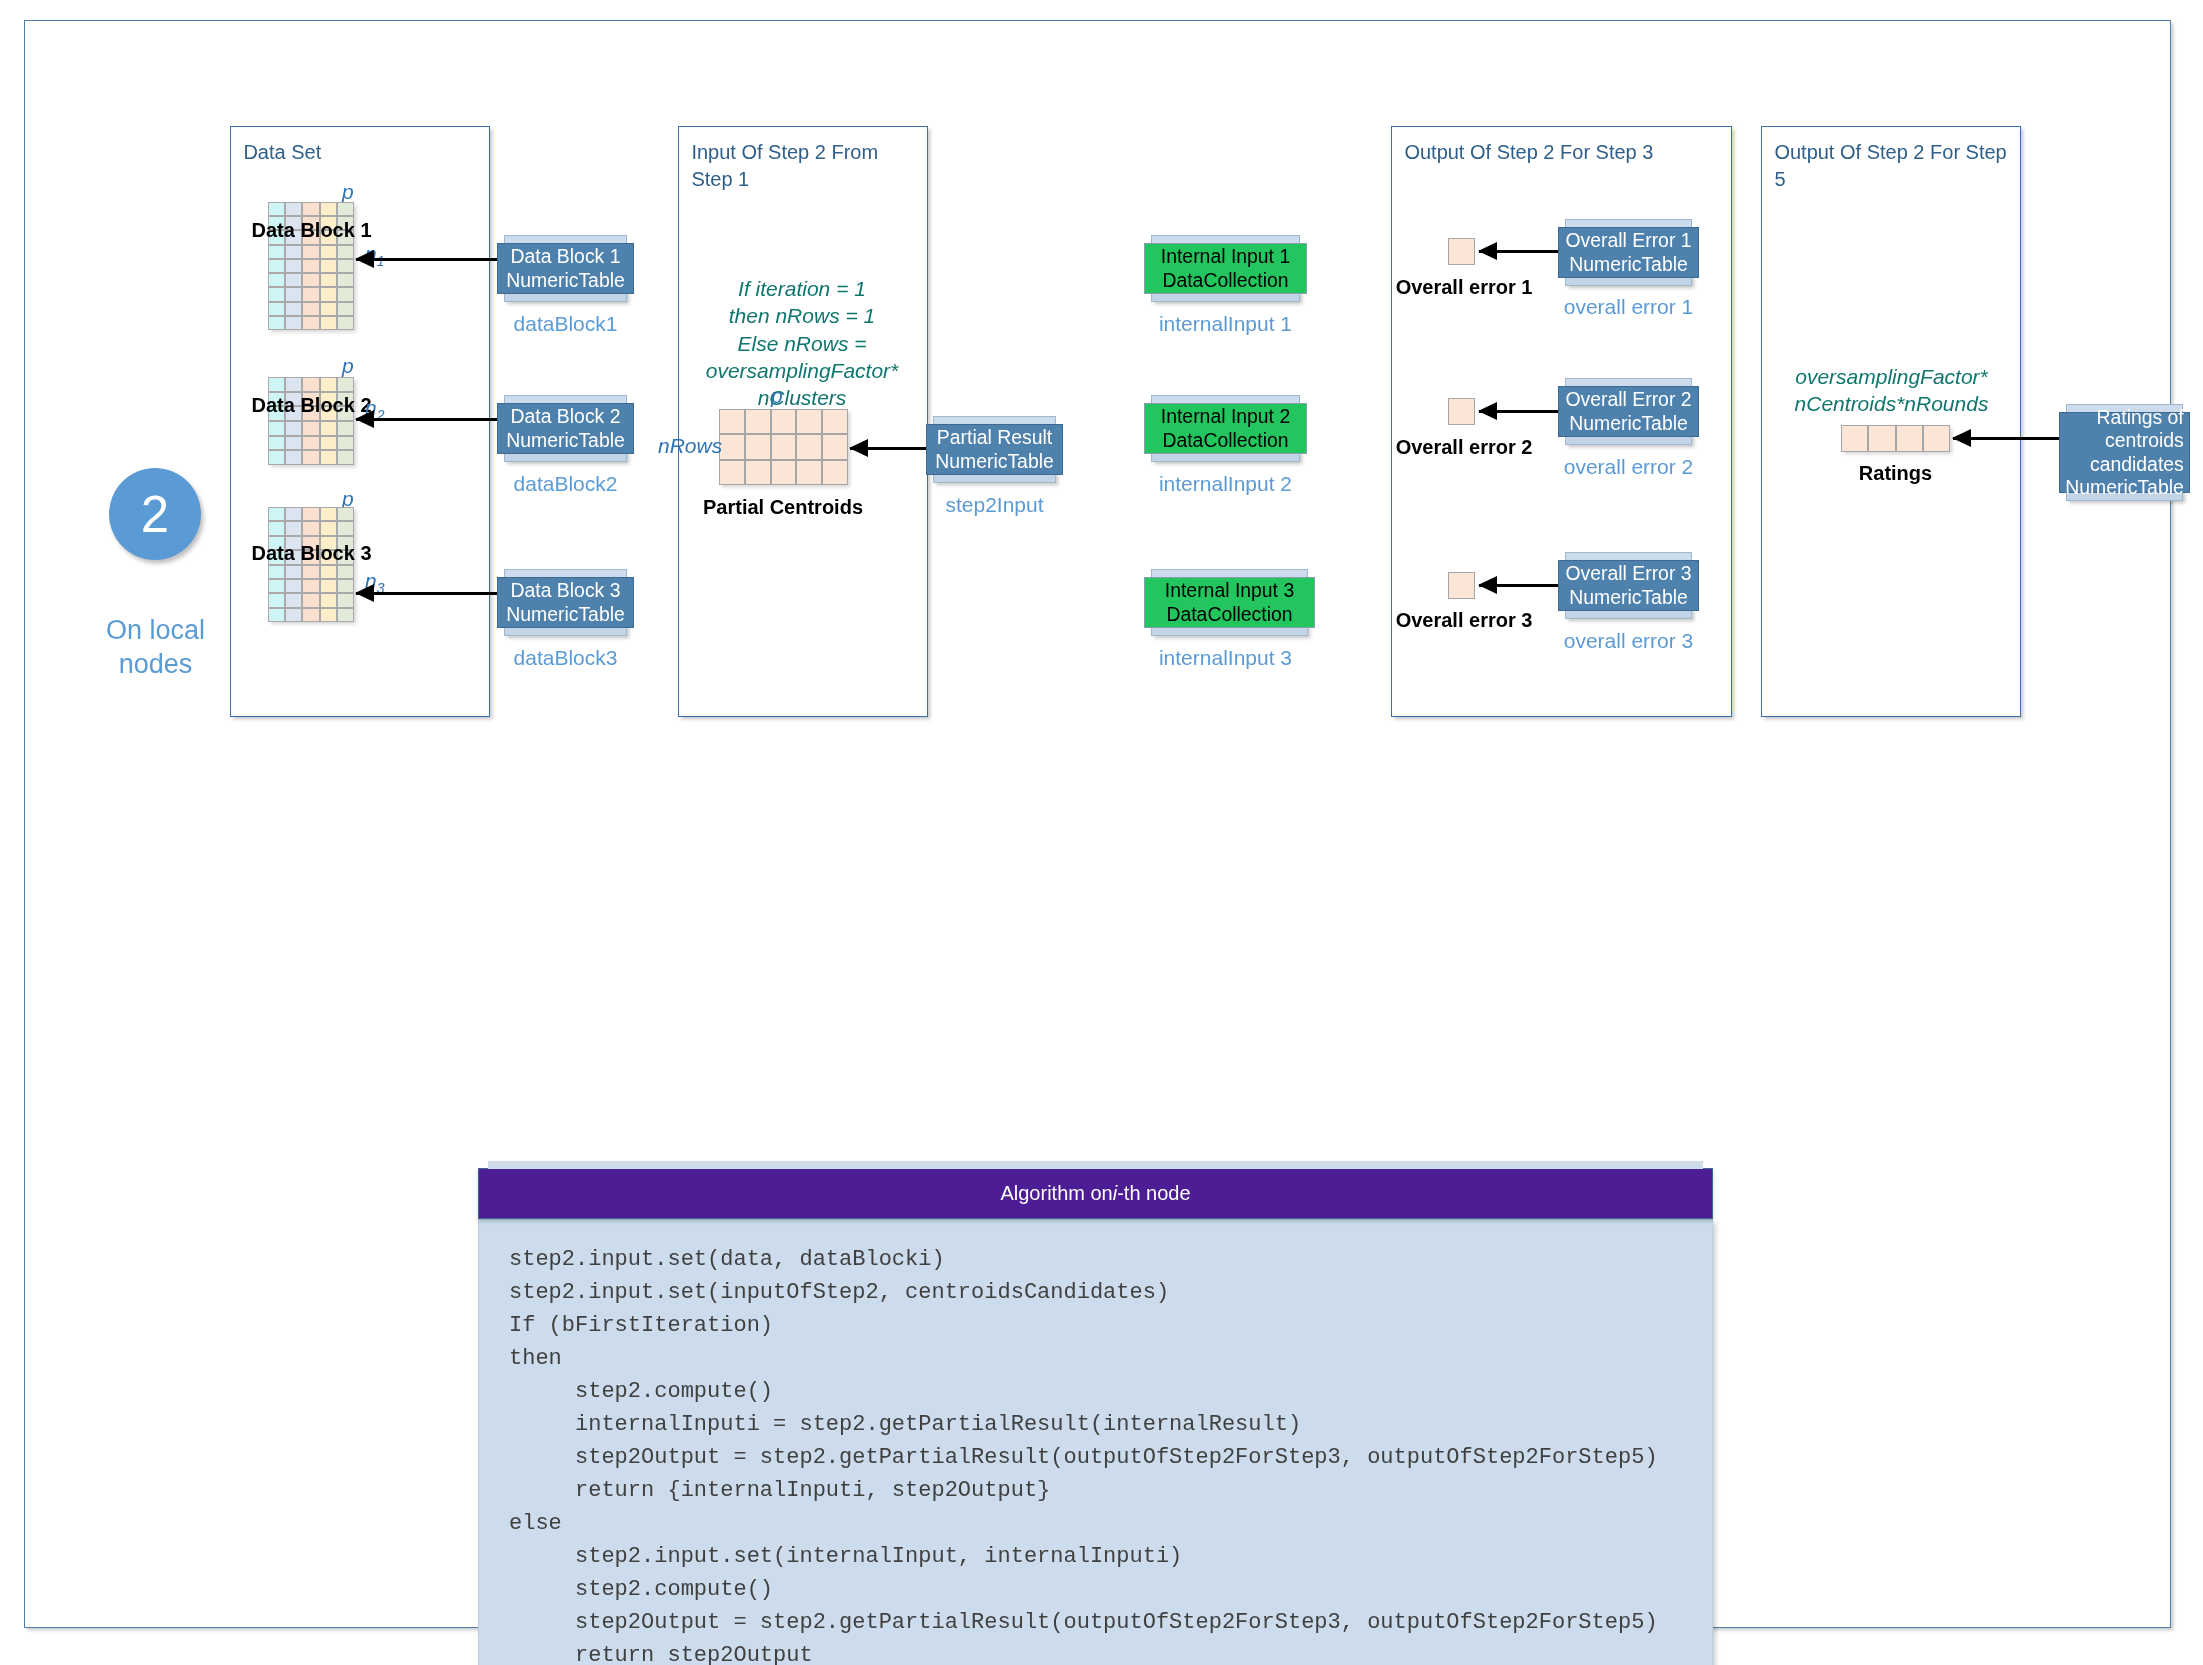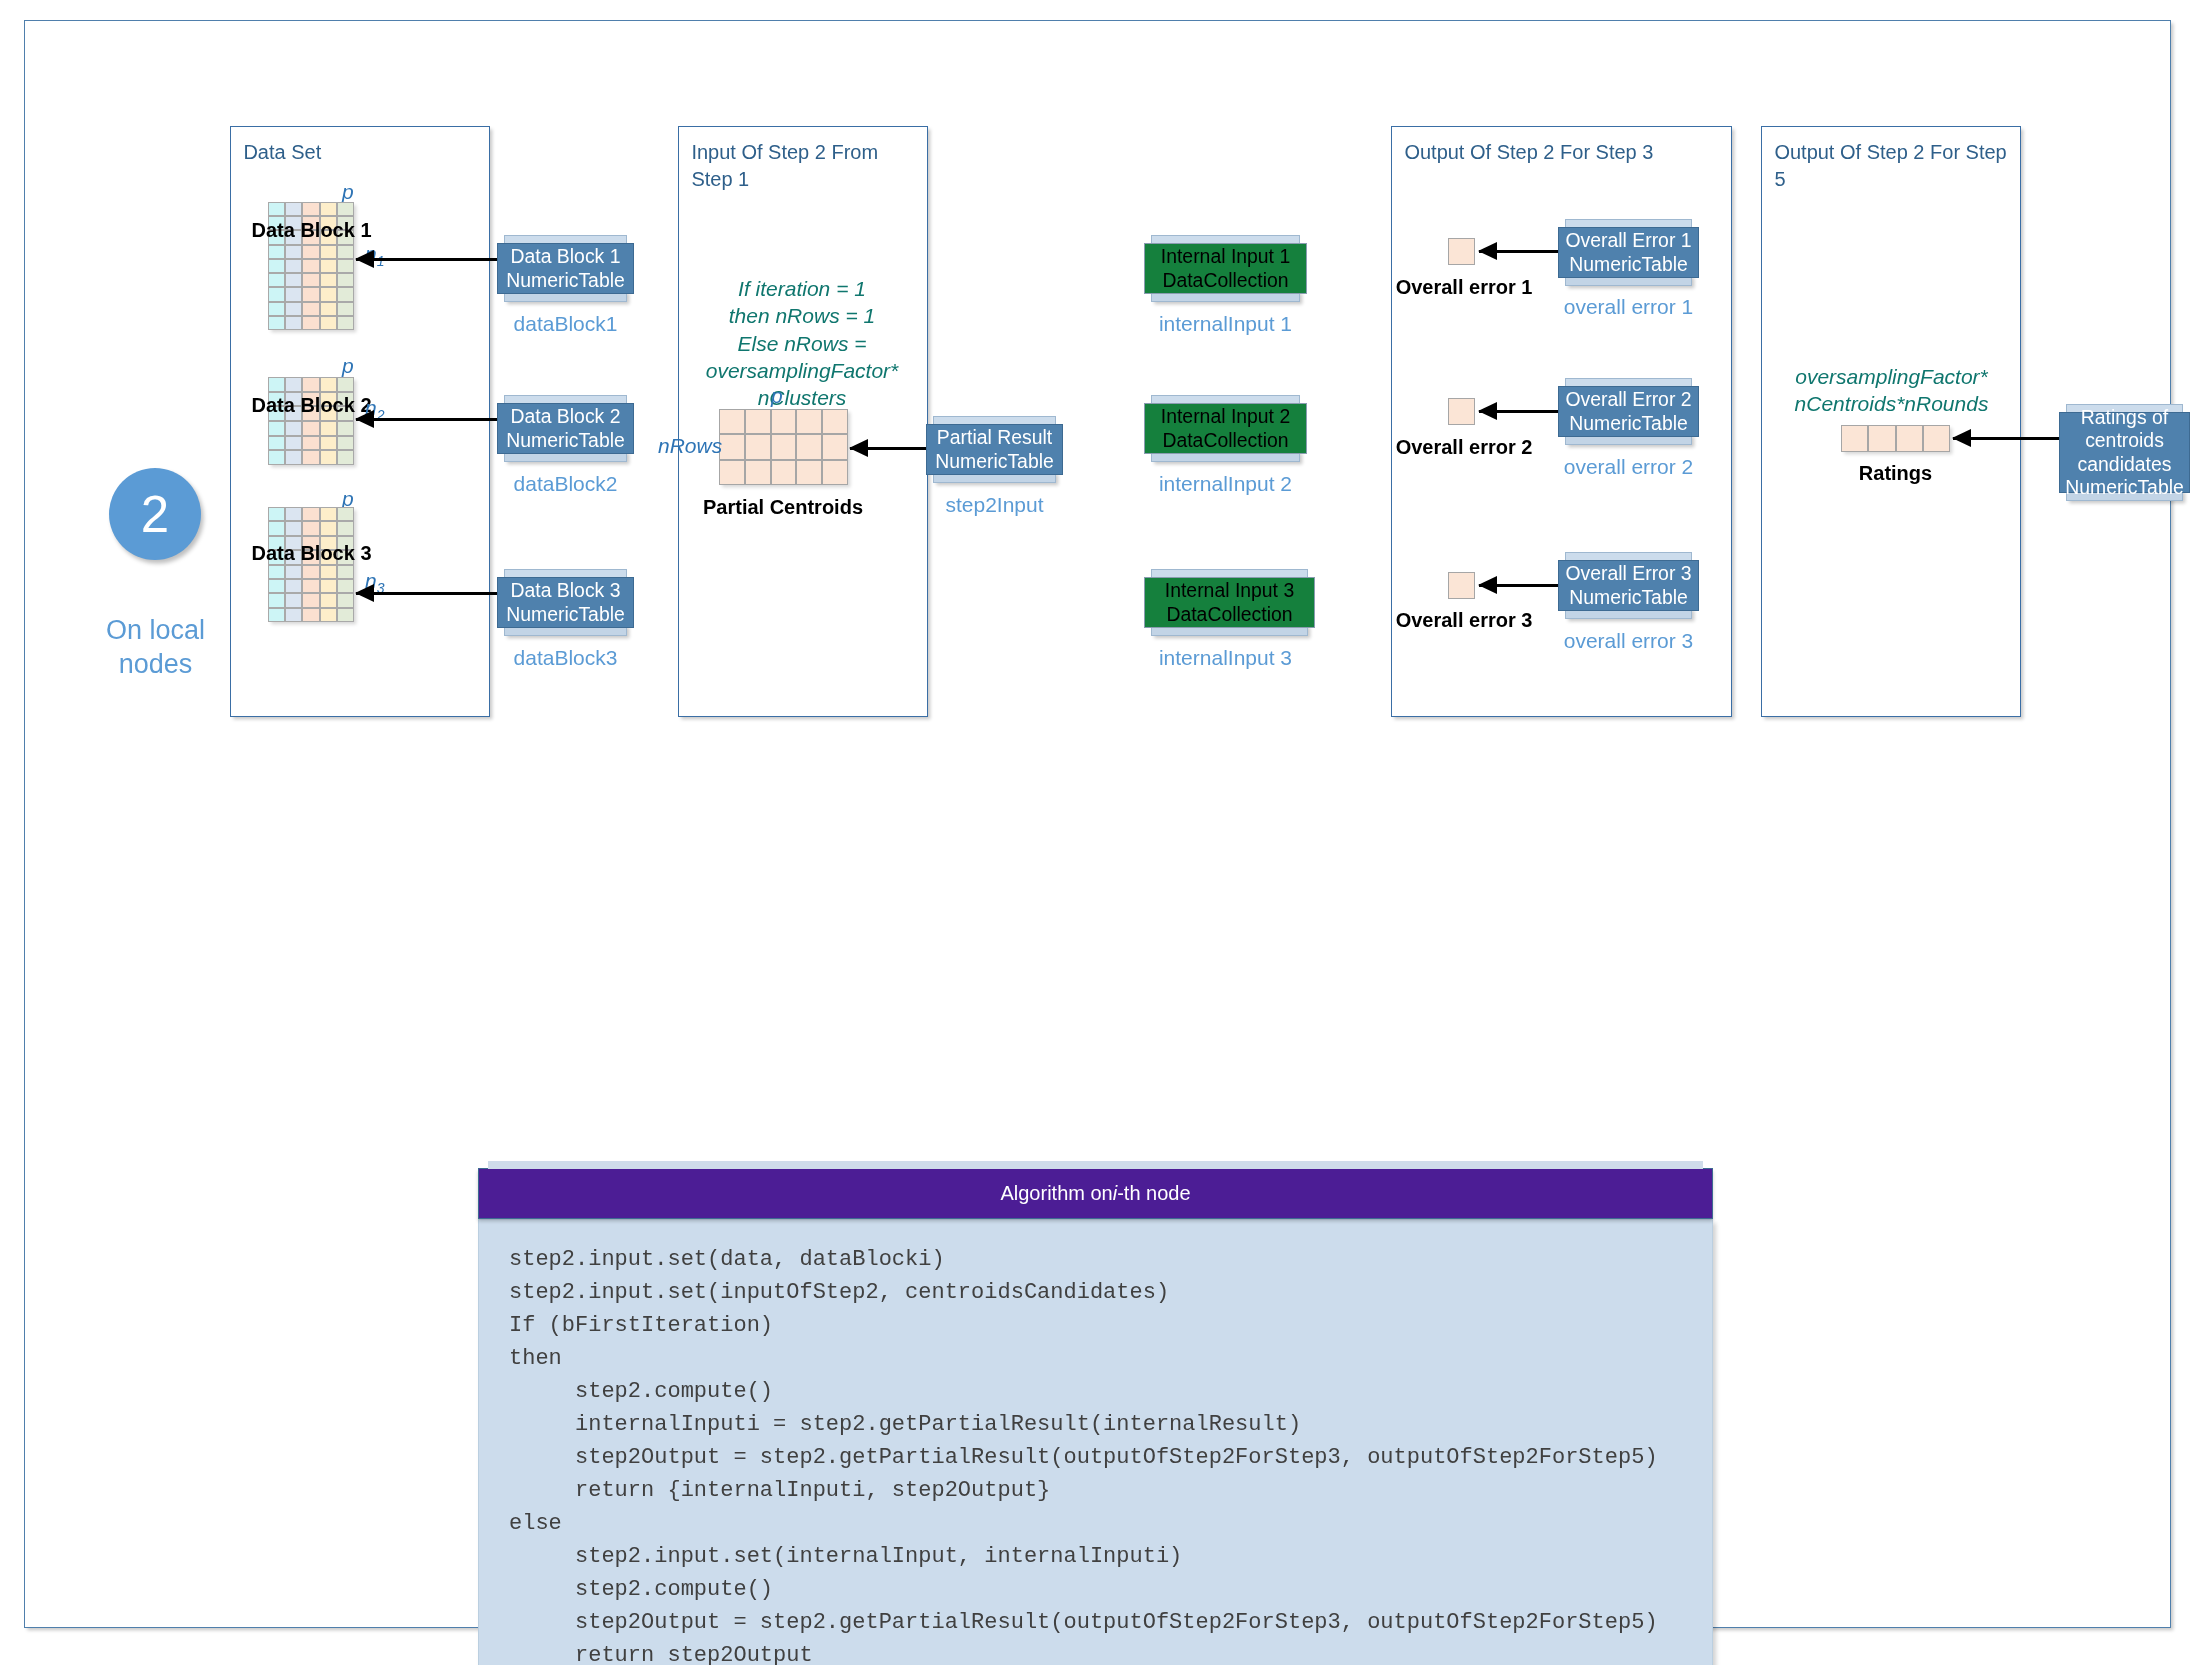--- a/index.html
+++ b/index.html
@@ -67,21 +67,21 @@
     position:absolute;left:7px;bottom:0;right:7px;height:12.4px;
     background:#c2d4e6;border:0.9px solid #9fb8d0;box-sizing:border-box;
     box-shadow:2.6px 2.6px 3.5px rgba(0,0,0,.22);
   }
   .objbox .face{
     position:absolute;left:0;top:8px;right:0;bottom:8px;
     display:flex;align-items:center;justify-content:center;text-align:center;
     font-size:19.4px;line-height:1.2;box-sizing:border-box;
   }
   .objbox.blue .face{background:#4f81ad;border:0.9px solid #3d6a92;color:#fff;}
-  .objbox.gray .face{background:#15803d;border:0.9px solid #8a9cb0;color:#000;}
+  .objbox.gray .face{background:#22c55e;border:0.9px solid #8a9cb0;color:#000;}
 
   .api-label{
     position:absolute;color:#5b9bd5;font-size:21px;text-align:center;white-space:nowrap;
   }
   .note-italic{
     position:absolute;color:#0f766e;font-size:21px;font-style:italic;
     text-align:center;line-height:1.3;
   }
 
   
@@ -402,21 +402,21 @@
       <div class="cell cp"></div>
       <div class="cell cp"></div>
     </div>
   <div class="block-caption" style="left:1800px;top:441px;width:141px;">Ratings</div>
 
   <div class="arrow" style="left:1928px;top:416px;width:108px;"></div>
 
   <div class="objbox blue" style="left:2034px;top:383px;width:131px;height:97px;">
     <div class="layer-top"></div>
     <div class="layer-bot"></div>
-    <div class="face" style="white-space: pre-line;">Ratings of
+    <div class="face" style="white-space: pre-line; text-align: right;">Ratings of
 centroids
 candidates
 NumericTable</div>
   </div>
 
   <div id="algo-wrap">
     <div id="algo-header">
       <div class="top-sliver"></div>
       <span>Algorithm on </span>
         <i>i</i>

